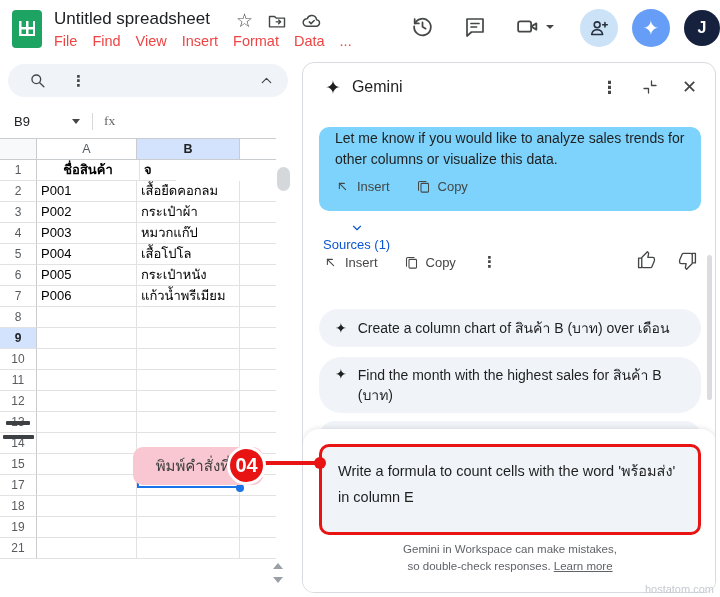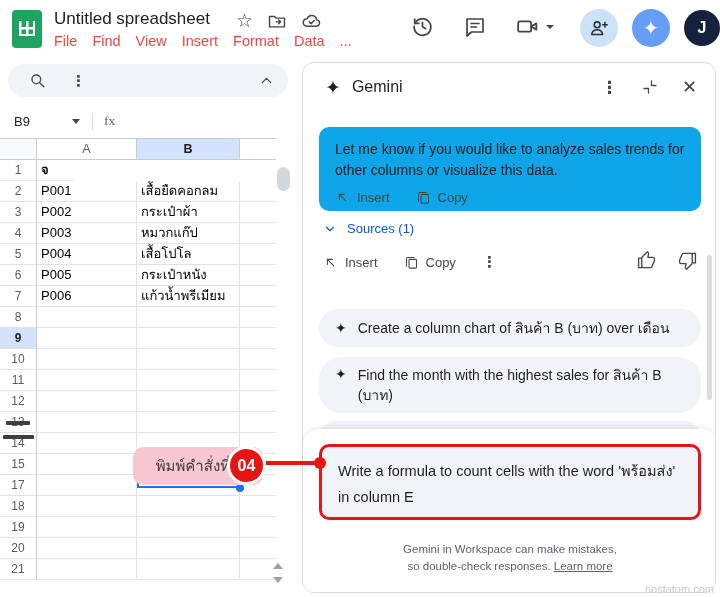--- a/index.html
+++ b/index.html
@@ -63,46 +63,46 @@
   .tri-dn { width:0; height:0; border-left:5px solid transparent; border-right:5px solid transparent; border-top:6px solid #9aa0a6; }
 
   
   .panel { position:absolute; left:302px; top:62px; width:414px; height:531px; background:#fff; border:1px solid #d7dbdf; border-radius:12px; overflow:hidden; }
   .p-header { position:absolute; left:0; top:0; width:100%; height:48px; display:flex; align-items:center; }
   .p-sparkle { font-size:19px; color:#1f1f1f; margin-left:22px; }
   .p-title { font-size:16px; color:#1f1f1f; margin-left:11px; }
   .p-hicons { position:absolute; right:18px; top:0; height:48px; display:flex; align-items:center; gap:23px; color:#444746; }
   .p-close { font-size:18px; }
 
-  .msg-card { position:absolute; left:16px; top:64px; width:382px; height:84px; background:#0ea5e9; border-radius:10px; padding:12px 16px; }
+  .msg-card { position:absolute; left:16px; top:64px; width:382px; height:84px; background:#7dd3fc; border-radius:10px; padding:1px 16px; }
   .msg-text { font-size:14px; line-height:21px; color:#1f1f1f; }
   .chip-actions { display:flex; gap:26px; margin-top:9px; align-items:center; }
   .act-btn { display:flex; gap:7px; align-items:center; font-size:13px; color:#444746; cursor:pointer; }
 
-  .sources-row { position:absolute; left:20px; top:158px; display:flex; gap:10px; align-items:center; color:#0b57d0; font-size:13px; }
+  .sources-row { position:absolute; left:20px; top:158px; display:flex; gap:2px; align-items:center; color:#0b57d0; font-size:13px;flex-direction:column; }
   .action-row { position:absolute; left:20px; top:190px; width:378px; display:flex; align-items:center; gap:26px; color:#444746; }
   .thumbs { position:absolute; right:4px; top:-2px; display:flex; gap:22px; }
 
   .chip { position:absolute; left:16px; width:382px; background:#f0f4f9; border-radius:20px; display:flex; gap:11px; padding:0 16px; align-items:center; font-size:14px; color:#1f1f1f; }
   .chip .spk { font-size:14px; color:#1f1f1f; flex:none; }
   .chip1 { top:246px; height:38px; }
   .chip2 { top:294px; height:56px; border-radius:22px; }
   .chip2 .spk { align-self:flex-start; margin-top:9px; }
   .chip2 .ctext { line-height:20px; padding:16px 0; }
   .chip3 { top:358px; height:22px; border-radius:16px 16px 0 0; }
 
   .input-card { position:absolute; left:0; top:366px; width:414px; height:165px; background:#fff; border-radius:16px 16px 11px 11px; box-shadow:0 -1px 5px rgba(0,0,0,.10); }
-  .prompt-box { position:absolute; left:16px; top:15px; width:382px; height:76px; background:#f0f4f9; border:3px solid #e81414; border-radius:10px; padding:11px 16px; font-size:14.5px; line-height:26px; color:#1f1f1f; }
+  .prompt-box { position:absolute; left:16px; top:15px; width:382px; height:91px; background:#f0f4f9; border:3px solid #e81414; border-radius:10px; padding:11px 16px; font-size:14.5px; line-height:26px; color:#1f1f1f; }
   .p-footer { position:absolute; left:0; top:112px; width:100%; text-align:center; font-size:11.5px; line-height:17px; color:#5f6368; }
   .p-footer a { color:#5f6368; text-decoration:underline; cursor:pointer;margin-top:16px; }
   .panel-scroll { position:absolute; right:3px; top:192px; width:5px; height:145px; background:#dadce0; border-radius:3px; }
 
   
   .anno-label { position:absolute; left:133px; top:447px; width:130px; height:38px; background:#f9c7d1; border-radius:10px; display:flex; align-items:center; justify-content:center; font-size:15px; color:#3f3f3f; }
-  .anno-badge { position:absolute; left:227px; top:446px; width:39px; height:39px; border-radius:50%; background:#e81414; border:3px solid #fff; color:#fff; font-weight:bold; font-size:16px; display:flex; align-items:center; justify-content:center; z-index:5; }
+  .anno-badge { position:absolute; left:227px; top:446px; width:39px; height:39px; border-radius:50%; background:#e81414; border:3px solid #fff; color:#fff; font-weight:bold; font-size:20px; display:flex; align-items:center; justify-content:center; z-index:5; }
   .anno-line { position:absolute; left:264px; top:461px; width:56px; height:4px; background:#e81414; z-index:4; }
   .anno-dot { position:absolute; left:314px; top:457px; width:12px; height:12px; border-radius:50%; background:#e81414; z-index:4; }
 
   .watermark { position:absolute; right:6px; bottom:2px; font-size:11px; color:#c5cad0; }
 
   svg { display:block; }
   .ic { stroke:#444746; fill:none; stroke-width:1.7; stroke-linecap:round; stroke-linejoin:round; }
 </style>
 </head>
 <body>
@@ -197,20 +197,21 @@
 <div class="grid">
   <div class="colhdr">
     <div class="corner"></div>
     <div class="ch a">A</div>
     <div class="ch b">B</div>
     <div class="ch c"></div>
   </div>
   <div>
       <div class="grow first">
         <div class="rnum">1</div>
+        <div class="cell cb">ชื่อสินค้า</div>
         <div class="cell cc">จ</div>
       </div>
       <div class="grow">
         <div class="rnum">2</div>
         <div class="cell ca">P001</div>
         <div class="cell cb">เสื้อยืดคอกลม</div>
         <div class="cell cc"></div>
       </div>
       <div class="grow">
         <div class="rnum">3</div>
@@ -297,26 +298,20 @@
         <div class="cell cc"></div>
       </div>
       <div class="grow">
         <div class="rnum">18</div>
         <div class="cell ca"></div>
         <div class="cell cb"></div>
         <div class="cell cc"></div>
       </div>
       <div class="grow">
         <div class="rnum">19</div>
-        <div class="cell ca"></div>
-        <div class="cell cb"></div>
-        <div class="cell cc"></div>
-      </div>
-      <div class="grow">
-        <div class="rnum">20</div>
         <div class="cell ca"></div>
         <div class="cell cb"></div>
         <div class="cell cc"></div>
       </div>
       <div class="grow">
         <div class="rnum">21</div>
         <div class="cell ca"></div>
         <div class="cell cb"></div>
         <div class="cell cc"></div>
       </div>

